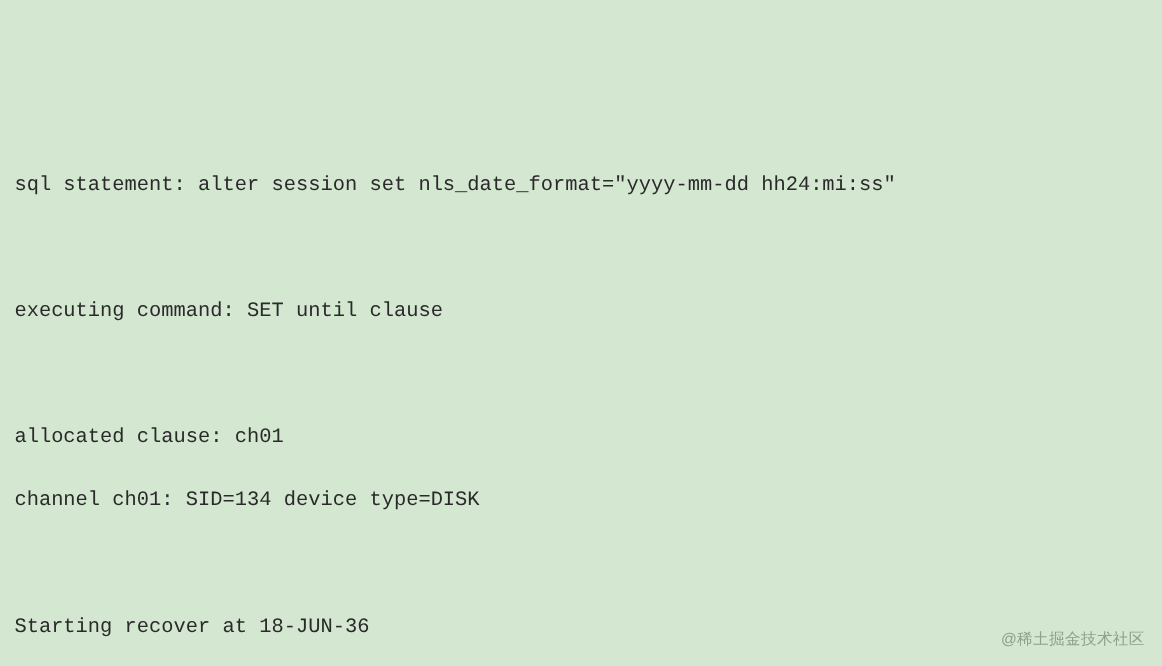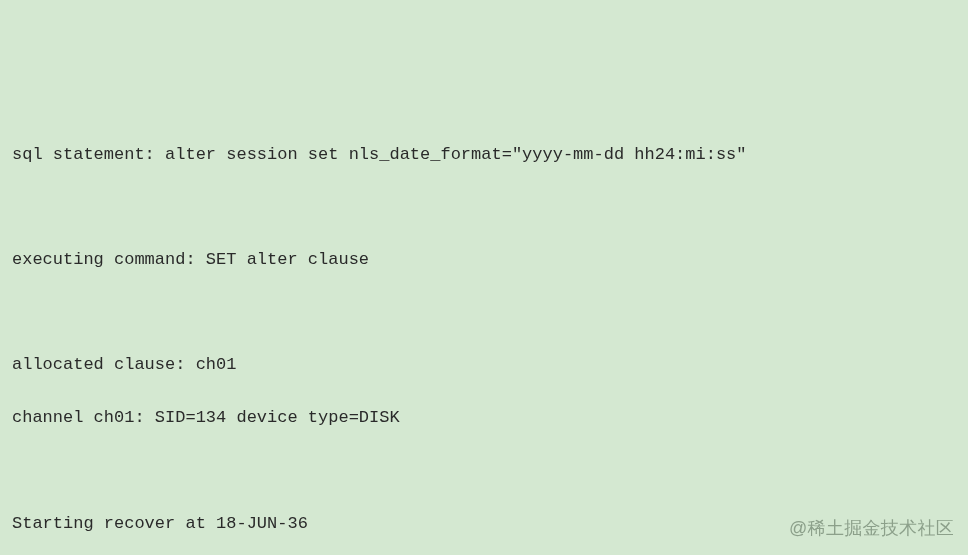--- a/index.html
+++ b/index.html
@@ -25,35 +25,35 @@
     }
     .line {
       display: block;
       min-height: 1.55em;
     }
     .watermark {
       position: absolute;
       bottom: 12px;
       right: 14px;
       font-family: Arial, "Microsoft YaHei", sans-serif;
-      font-size: 18px;
+      font-size: 13px;
       color: rgba(80, 100, 80, 0.55);
       white-space: nowrap;
       letter-spacing: 0.3px;
     }
   </style>
 </head>
 <body>
 
 
 
 <div class="terminal">
 <span class="line">sql statement: alter session set nls_date_format="yyyy-mm-dd hh24:mi:ss"</span>
 <span class="line"></span>
-<span class="line">executing command: SET alter clause</span>
+<span class="line">executing command: SET until clause</span>
 <span class="line"></span>
 <span class="line">allocated clause: ch01</span>
 <span class="line">channel ch01: SID=134 device type=DISK</span>
 <span class="line"></span>
 <span class="line">Starting recover at 18-JUN-36</span>
 
 
 
 
 

